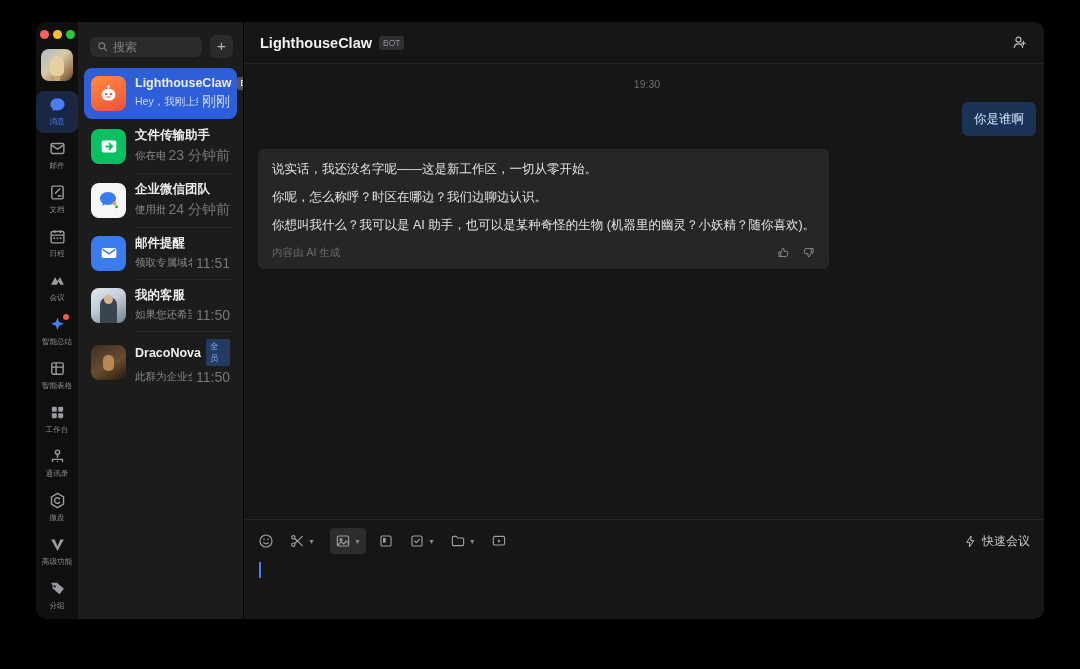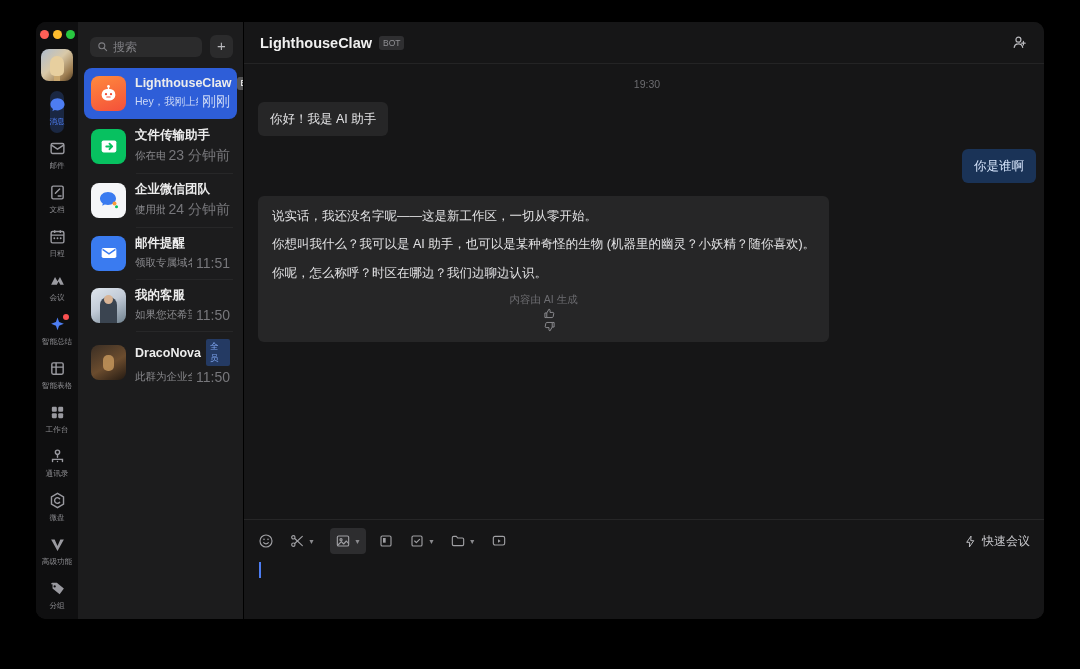--- a/index.html
+++ b/index.html
@@ -12,21 +12,21 @@
   .rail { width:42px; background:#0f0f10; display:flex; flex-direction:column; align-items:center; flex:0 0 42px; }
   .traffic { display:flex; gap:4px; margin-top:8px; margin-bottom:8px; }
   .tl { width:9px; height:9px; border-radius:50%; }
   .tl.red{background:#ff5f57}.tl.yellow{background:#febc2e}.tl.green{background:#28c840}
   .rail-avatar { width:32px; height:32px; border-radius:8px; margin:2px 0 10px 0;
     background:linear-gradient(135deg,#b8c4d6 0%,#d9c9a8 40%,#8a6b42 75%,#4a3category 100%);
     background:linear-gradient(135deg,#aebccf 0%,#d9c9a8 45%,#9a7a4e 80%,#503c24 100%);
     position:relative; overflow:hidden; }
   .rail-avatar::after{content:""; position:absolute; left:9px; top:7px; width:14px; height:20px;
     border-radius:7px 7px 5px 5px; background:#e7cf9f; box-shadow:0 10px 0 -4px #caa86f;}
-  .nav-item { width:14px; padding:5px 0 6px 0; margin-bottom:2px; border-radius:8px;
+  .nav-item { width:42px; padding:5px 0 6px 0; margin-bottom:2px; border-radius:8px;
               display:flex; flex-direction:column; align-items:center; gap:3px; cursor:pointer; }
   .nav-item .lbl { font-size:8px; color:#8b8b8f; white-space:nowrap; transform:scale(.95); }
   .nav-item svg { width:17px; height:17px; }
   .nav-item .ic { color:#9a9aa0; position:relative; height:17px; display:flex; align-items:center; }
   .nav-item.active { background:#1a2742; }
   .nav-item.active .lbl { color:#4d7df2; }
   .nav-item.active .ic { color:#4d7df2; }
   .nav-item .dot { position:absolute; right:-3px; top:-2px; width:6px; height:6px; border-radius:50%; background:#fa5151; }
   .ic-sparkle { color:#4d7df2 !important; }
 
@@ -75,21 +75,21 @@
   .iconbtn { color:#b9b9bd; cursor:pointer; display:flex; align-items:center; }
   .msgs { flex:1; padding:12px 8px 0 14px; overflow:hidden; display:flex; flex-direction:column; }
   .tstamp { text-align:center; font-size:10.5px; color:#6c6c70; margin:2px 0 12px 0; }
   .brow { display:flex; margin-bottom:13px; }
   .brow.right { justify-content:flex-end; }
   .bubble { max-width:580px; border-radius:6px; padding:8px 12px; font-size:12.5px; line-height:1.45; }
   .bubble.peer { background:#262627; color:#e4e4e6; }
   .bubble.self { background:#1a3357; color:#d6e4fb; }
   .bubble.big { padding:11px 14px 9px 14px; }
   .bubble.big p { margin:0 0 10px 0; color:#e2e2e4; }
-  .aifoot { display:flex; align-items:center; margin-top:0;flex-direction:column; }
+  .aifoot { display:flex; align-items:center; margin-top:0; }
   .aifoot .txt { font-size:10.5px; color:#6c6c70; flex:1; }
   .aifoot svg { width:13px; height:13px; color:#8d8d91; margin-left:12px; cursor:pointer; }
 
   .inputarea { border-top:1px solid #262627; flex:0 0 100px; padding:8px 14px 0 14px; }
   .toolbar { display:flex; height:26px; }
   .tool { color:#a0a0a4; display:flex; align-items:center; margin-right:15px; cursor:pointer; }
   .tool svg { width:16px; height:16px; }
   .tool .caret { font-size:7px; color:#8a8a8e; margin-left:3px; }
   .tool.active { background:#2d2d2f; border-radius:4px; padding:3px 5px; margin-right:12px; }
   .toolbar .tspacer { flex:1; }
@@ -365,33 +365,30 @@
             <circle cx="10.5" cy="8" r="3.5"></circle>
             <path d="M4.5 19c.6-3.2 3-5 6-5s5.4 1.8 6 5" stroke-linecap="round"></path>
             <path d="M17.5 10.5v5M15 13h5" stroke-linecap="round"></path>
           </svg>
       </span>
     </div>
 
     <div class="msgs">
       <div class="tstamp">19:30</div>
 
-      <div class="brow">
-        <div class="bubble peer">你好！我是 AI 助手</div>
-      </div>
 
       <div class="brow right">
         <div class="bubble self">你是谁啊</div>
       </div>
 
       <div class="brow">
         <div class="bubble peer big">
           <p>说实话，我还没名字呢——这是新工作区，一切从零开始。</p>
+          <p>你呢，怎么称呼？时区在哪边？我们边聊边认识。</p>
           <p>你想叫我什么？我可以是 AI 助手，也可以是某种奇怪的生物 (机器里的幽灵？小妖精？随你喜欢)。</p>
-          <p>你呢，怎么称呼？时区在哪边？我们边聊边认识。</p>
           <div class="aifoot">
             <span class="txt">内容由 AI 生成</span>
             <svg viewBox="0 0 24 24" fill="none" stroke="currentColor" stroke-width="1.8">
                 <path d="M7 11l4-7c1.2 0 2 .9 2 2v4h5.3c1 0 1.8 1 1.6 2l-1.2 6c-.2.9-1 1.5-1.9 1.5H7M7 11H3.5v8.5H7M7 11v8.5" stroke-linejoin="round"></path>
               </svg>
             <svg viewBox="0 0 24 24" fill="none" stroke="currentColor" stroke-width="1.8" style="transform:rotate(180deg)">
                 <path d="M7 11l4-7c1.2 0 2 .9 2 2v4h5.3c1 0 1.8 1 1.6 2l-1.2 6c-.2.9-1 1.5-1.9 1.5H7M7 11H3.5v8.5H7M7 11v8.5" stroke-linejoin="round"></path>
               </svg>
           </div>
         </div>

